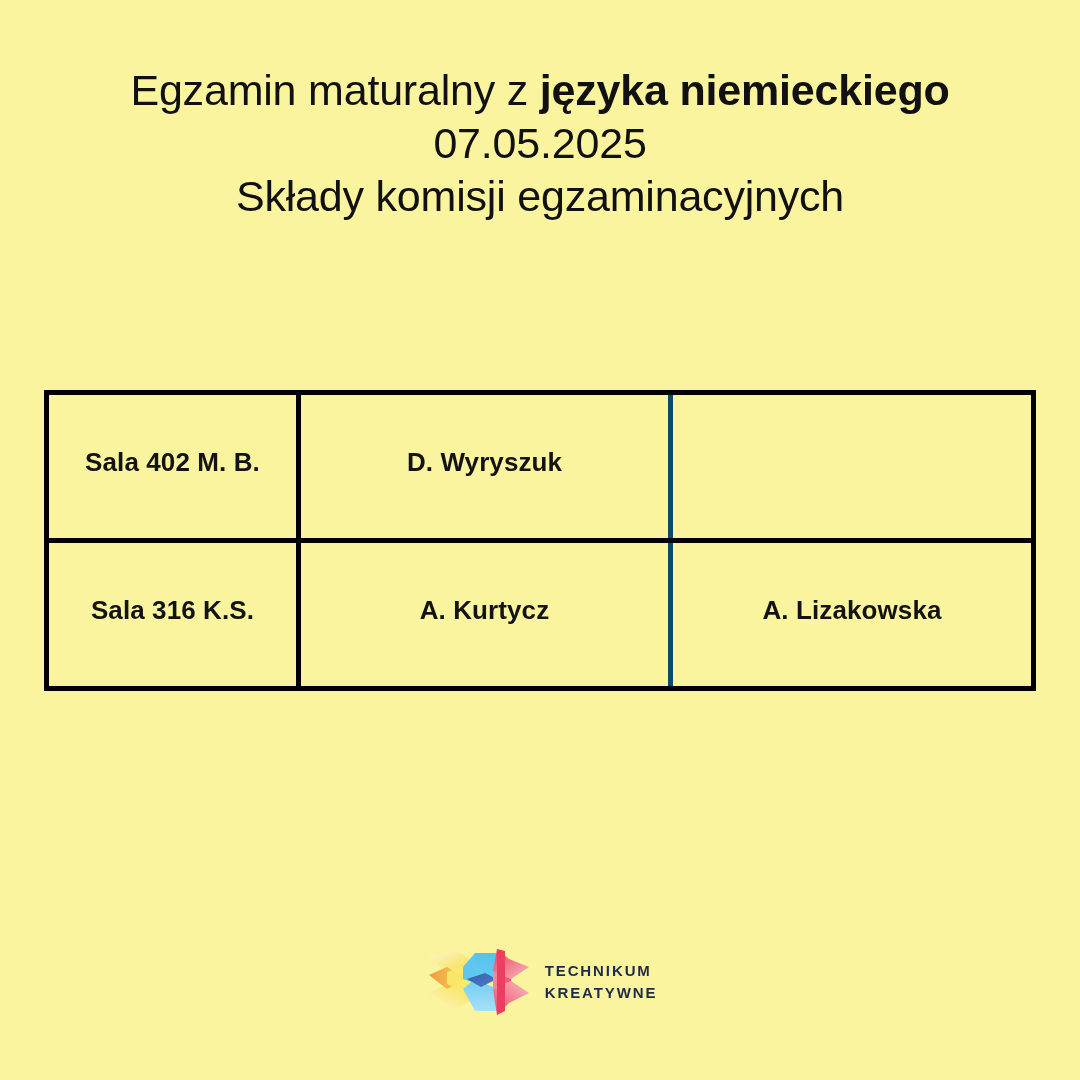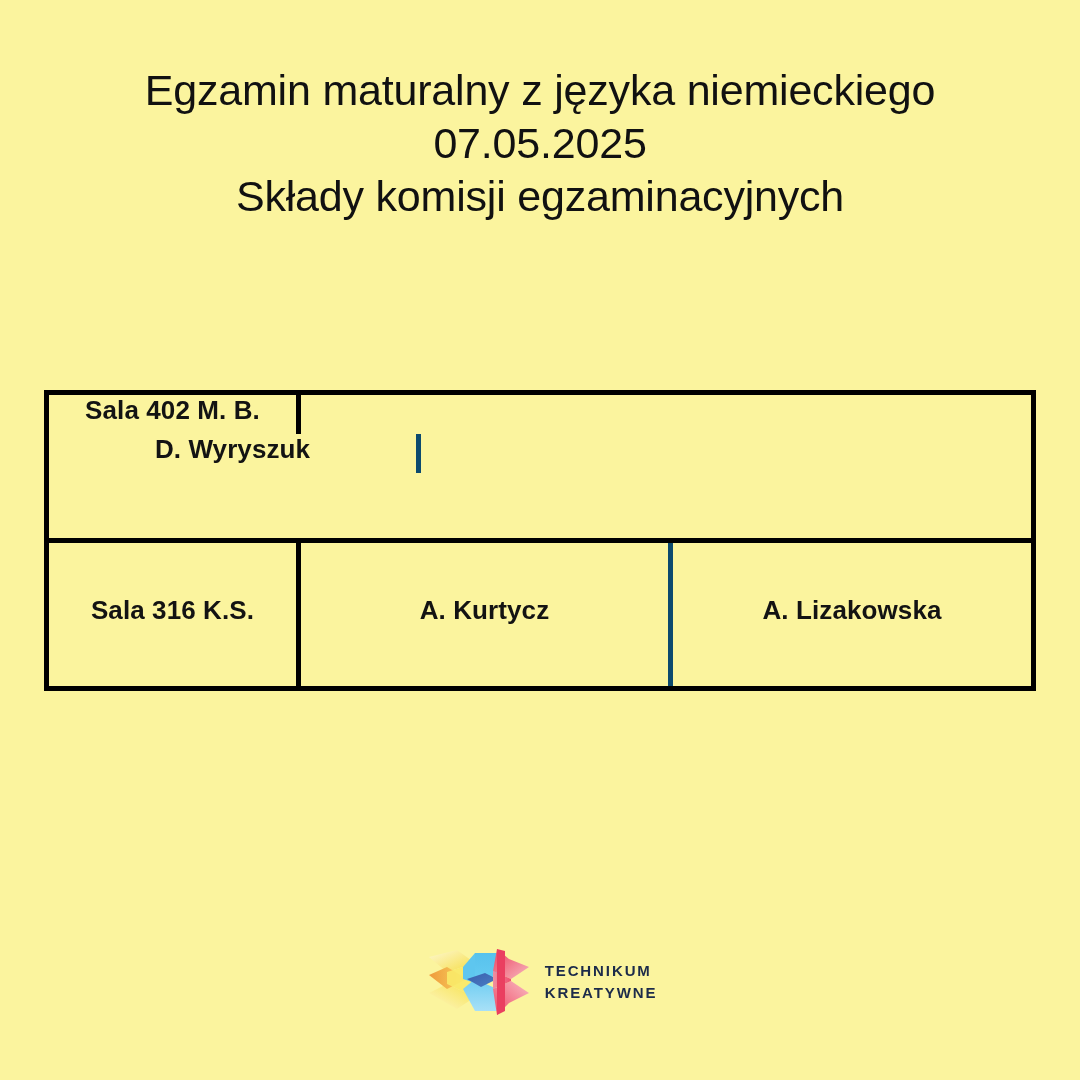--- a/index.html
+++ b/index.html
@@ -23,36 +23,36 @@
     top: 64px;
     width: 1080px;
     text-align: center;
     font-size: 43px;
     line-height: 53px;
     font-weight: 400;
     color: #111111;
     letter-spacing: -0.2px;
   }
   .heading .line { display: block; white-space: nowrap; }
-  .heading b { font-weight: 400; }
+  .heading b { font-weight: 700; }
 
   
   .table-wrap {
     position: absolute;
     left: 44px;
     top: 390px;
     width: 992px;
     border: 5px solid #000000;
     box-sizing: border-box;
   }
   .trow {
     display: flex;
     height: 143px;
   }
-  .trow.first { border-bottom: 5px solid #000000; flex-direction: column; }
+  .trow.first { border-bottom: 5px solid #000000; }
   .tcell {
     display: flex;
     align-items: center;
     justify-content: center;
     box-sizing: border-box;
     font-size: 26px;
     font-weight: 700;
     color: #131313;
     text-align: center;
     letter-spacing: 0.1px;

